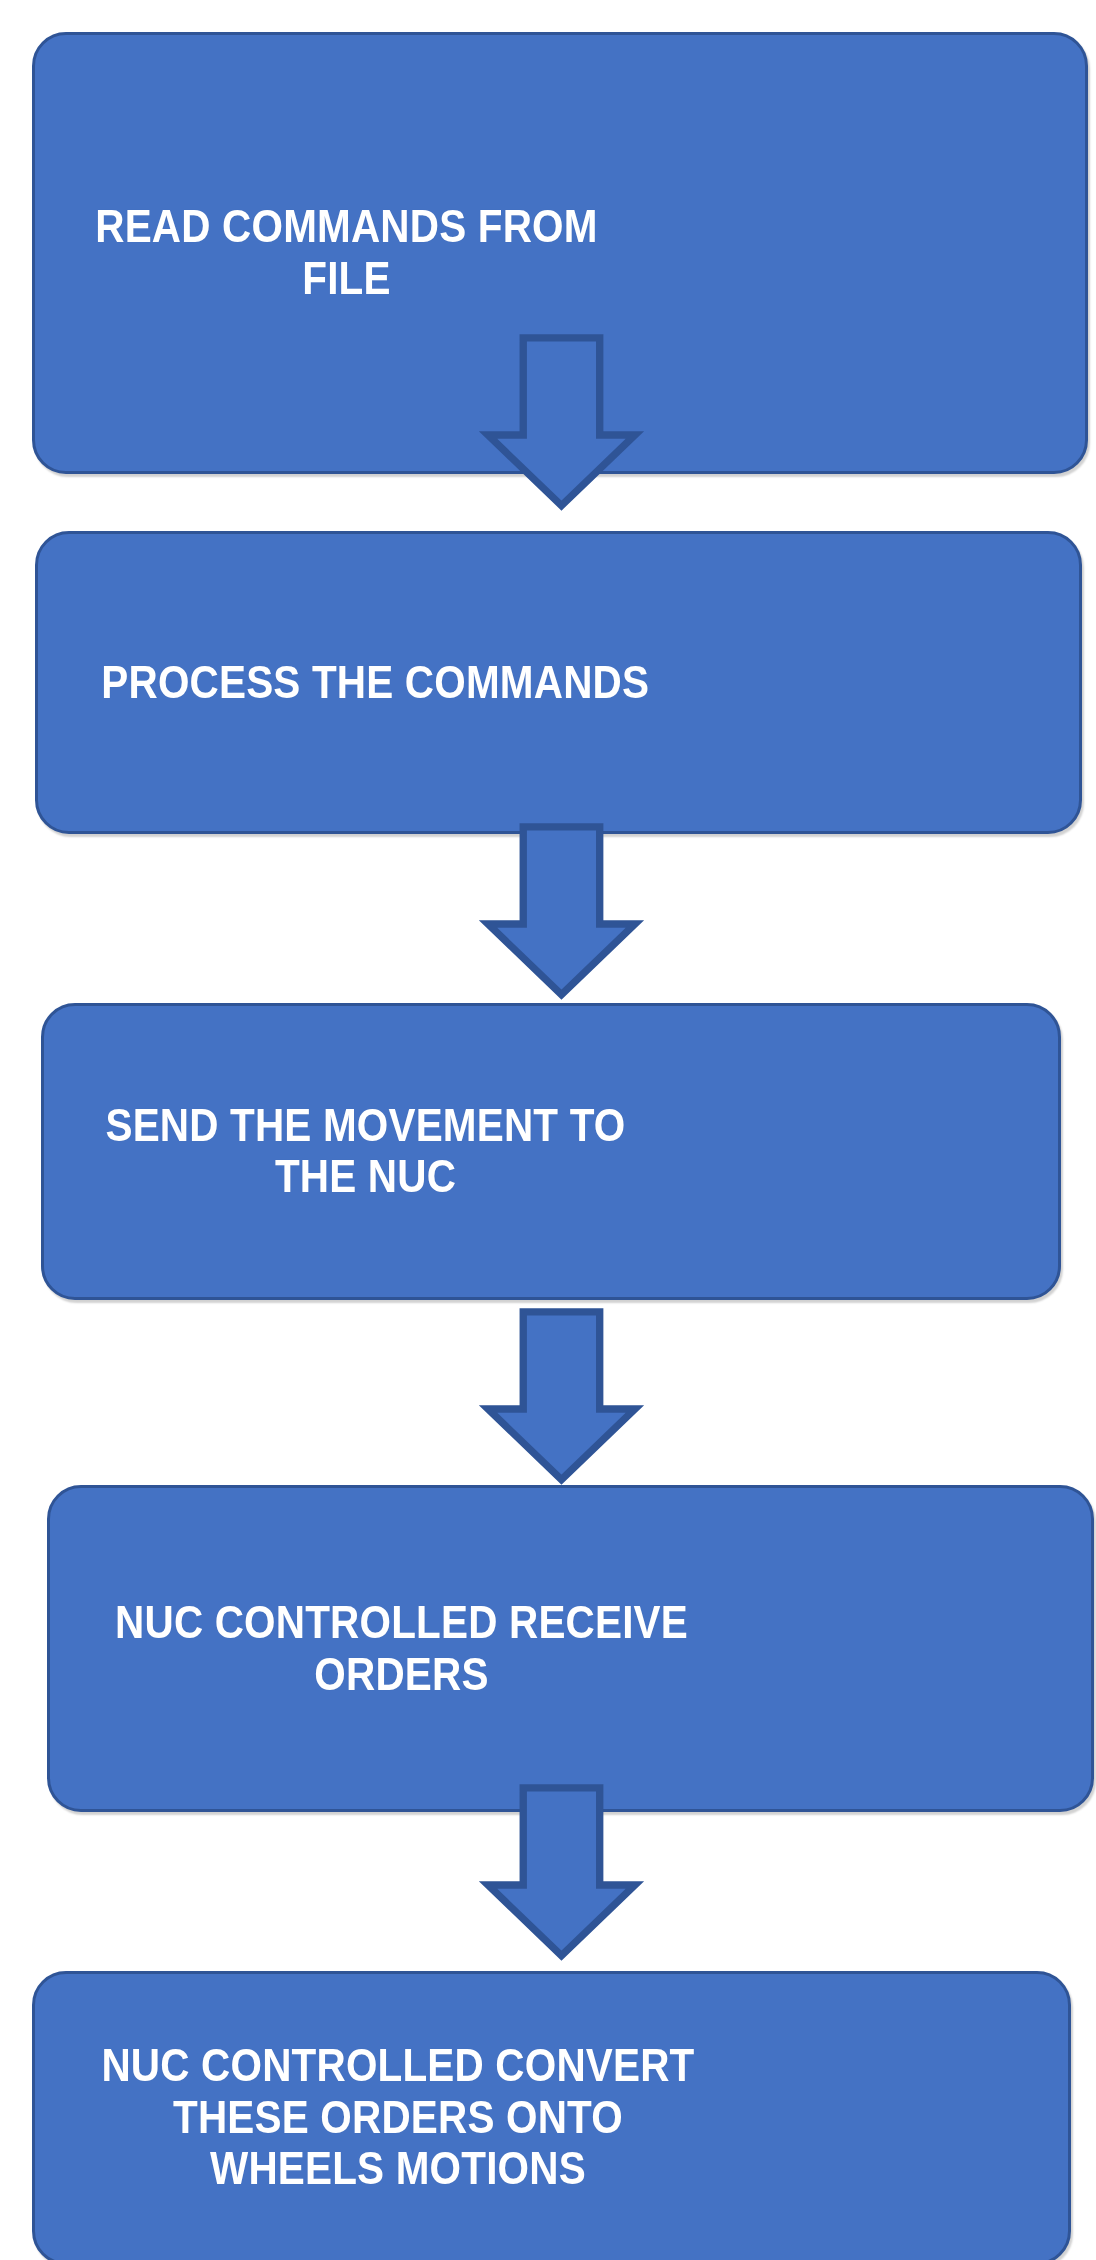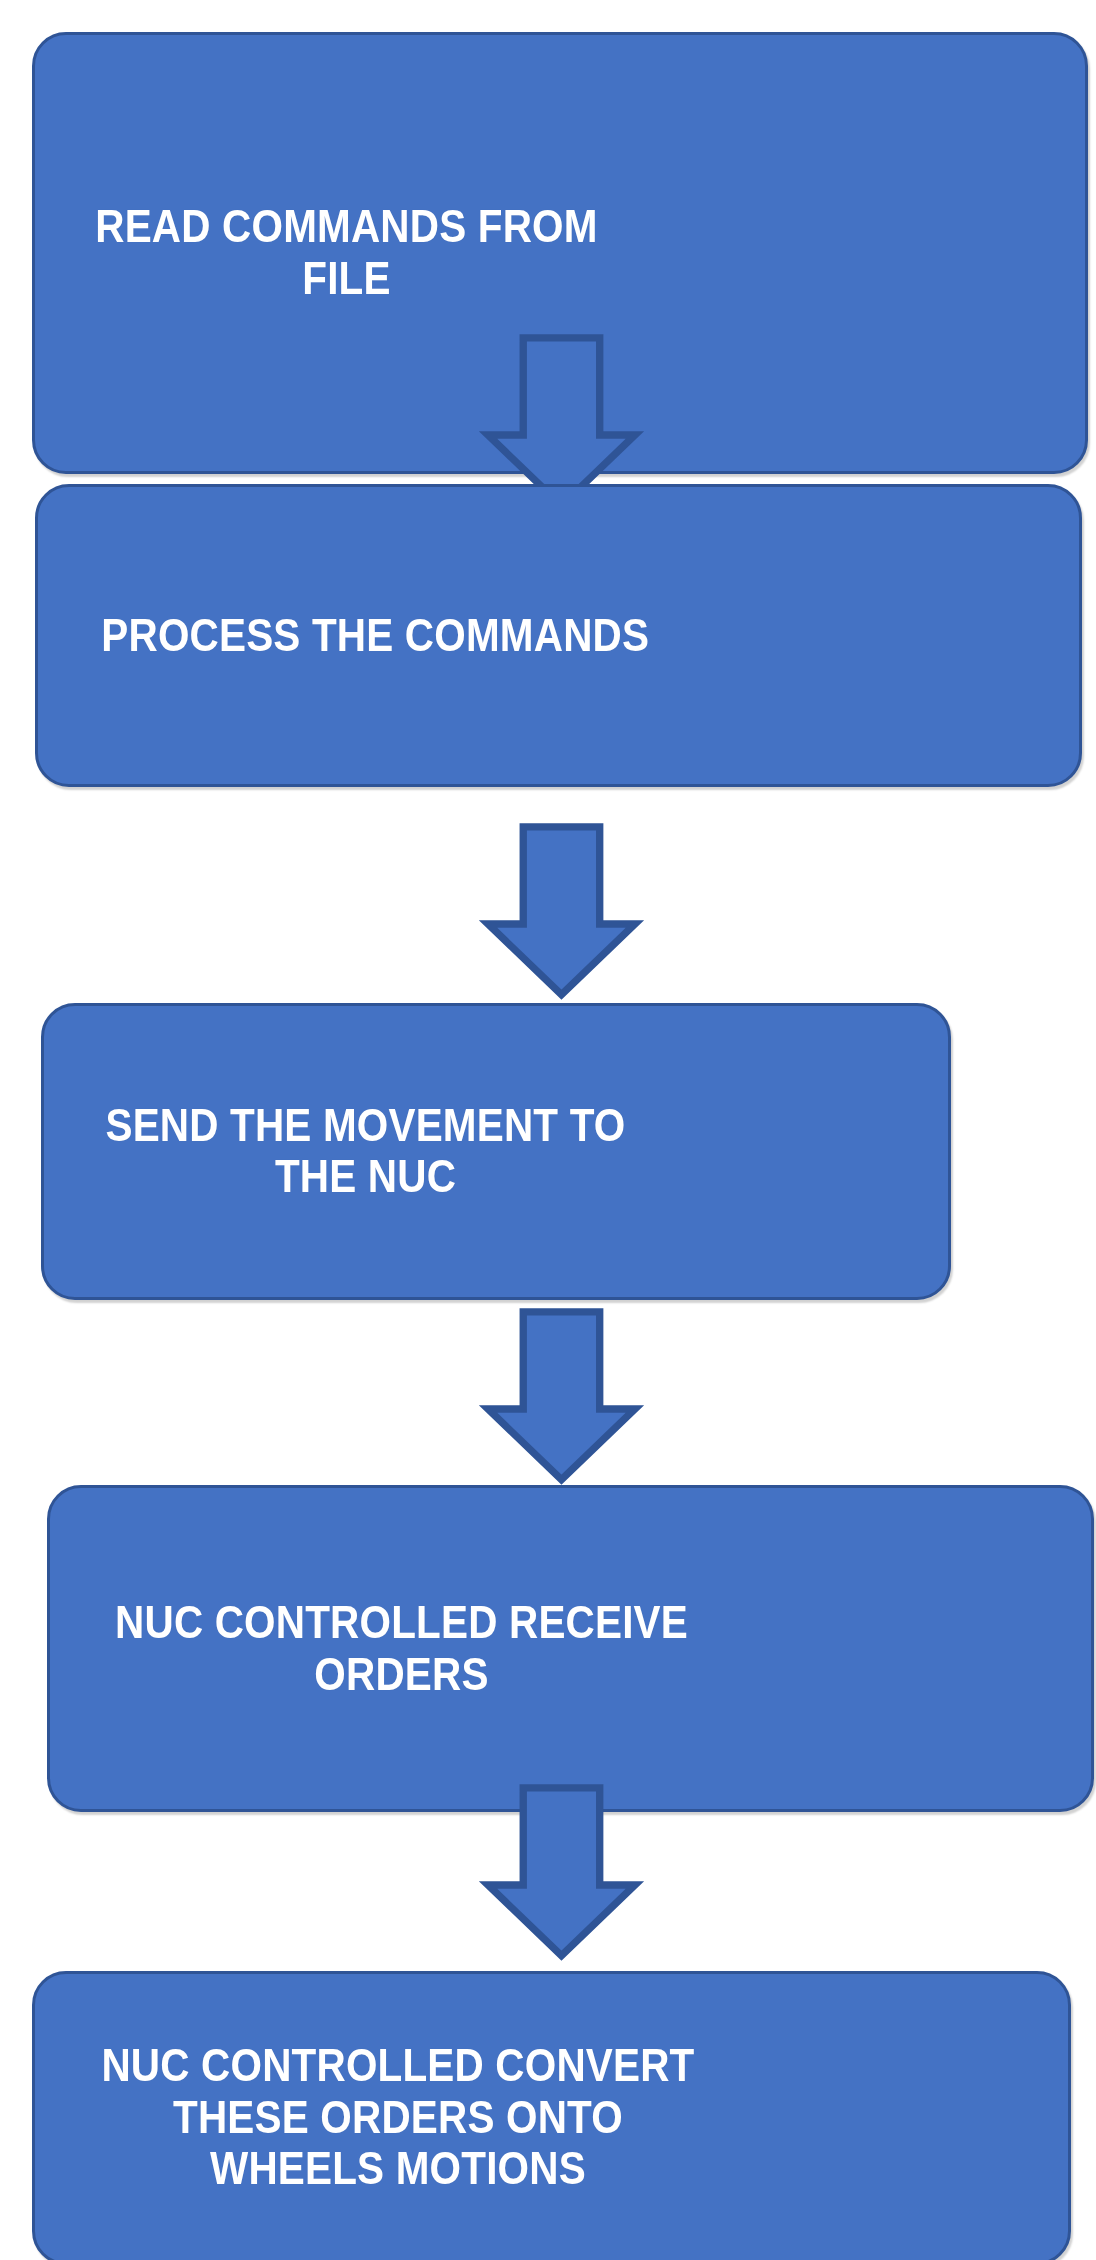--- a/index.html
+++ b/index.html
@@ -66,31 +66,31 @@
     <div class="node-label" style="color: rgb(255, 255, 255); font-size: 46px;">READ COMMANDS FROM
 FILE</div>
   </div>
 
   <div class="arrow" id="arrow-0" style="left: 485.298px; top: 335.297px;">
     <svg viewBox="0 0 104 118" width="152.9424" height="173.5308" aria-hidden="true">
       <polygon points="26,2 78,2 78,68 102,68 52,116 2,68 26,68" fill="#4472C4" stroke="#2F5496" stroke-width="5" stroke-linejoin="miter"></polygon>
     </svg>
   </div>
 
-  <div class="node" id="node-1" style="left: 35.2944px; top: 484px; width: 1047.07px; height: 302.944px; background: rgb(68, 114, 196); border-color: rgb(47, 84, 150);">
+  <div class="node" id="node-1" style="left: 35.2944px; top: 531px; width: 1047.07px; height: 302.944px; background: rgb(68, 114, 196); border-color: rgb(47, 84, 150);">
     <div class="node-label" style="color: rgb(255, 255, 255); font-size: 46px;">PROCESS THE COMMANDS</div>
   </div>
 
   <div class="arrow" id="arrow-1" style="left: 485.298px; top: 823.536px;">
     <svg viewBox="0 0 104 118" width="152.9424" height="173.5308" aria-hidden="true">
       <polygon points="26,2 78,2 78,68 102,68 52,116 2,68 26,68" fill="#4472C4" stroke="#2F5496" stroke-width="5" stroke-linejoin="miter"></polygon>
     </svg>
   </div>
 
-  <div class="node" id="node-2" style="left: 41.1768px; top: 1002.95px; width: 910px; height: 297.061px; background: rgb(68, 114, 196); border-color: rgb(47, 84, 150);">
+  <div class="node" id="node-2" style="left: 41.1768px; top: 1002.95px; width: 1020px; height: 297.061px; background: rgb(68, 114, 196); border-color: rgb(47, 84, 150);">
     <div class="node-label" style="color: rgb(255, 255, 255); font-size: 46px;">SEND THE MOVEMENT TO
 THE NUC</div>
   </div>
 
   <div class="arrow" id="arrow-2" style="left: 485.298px; top: 1308.83px;">
     <svg viewBox="0 0 104 118" width="152.9424" height="173.5308" aria-hidden="true">
       <polygon points="26,2 78,2 78,68 102,68 52,116 2,68 26,68" fill="#4472C4" stroke="#2F5496" stroke-width="5" stroke-linejoin="miter"></polygon>
     </svg>
   </div>
 

